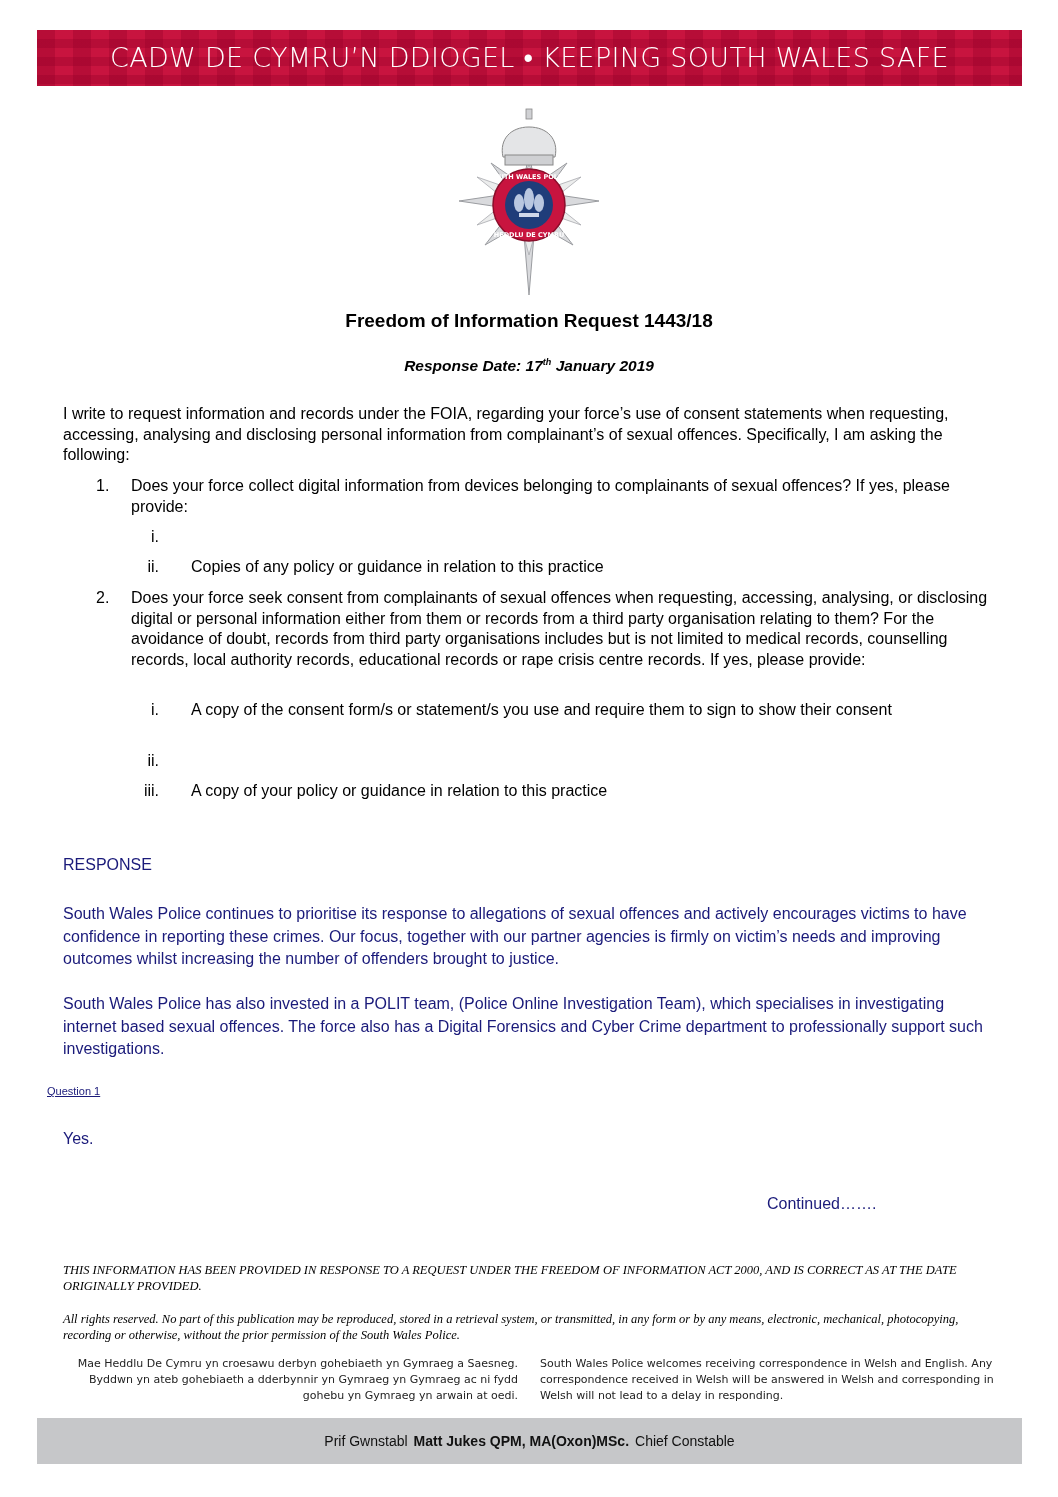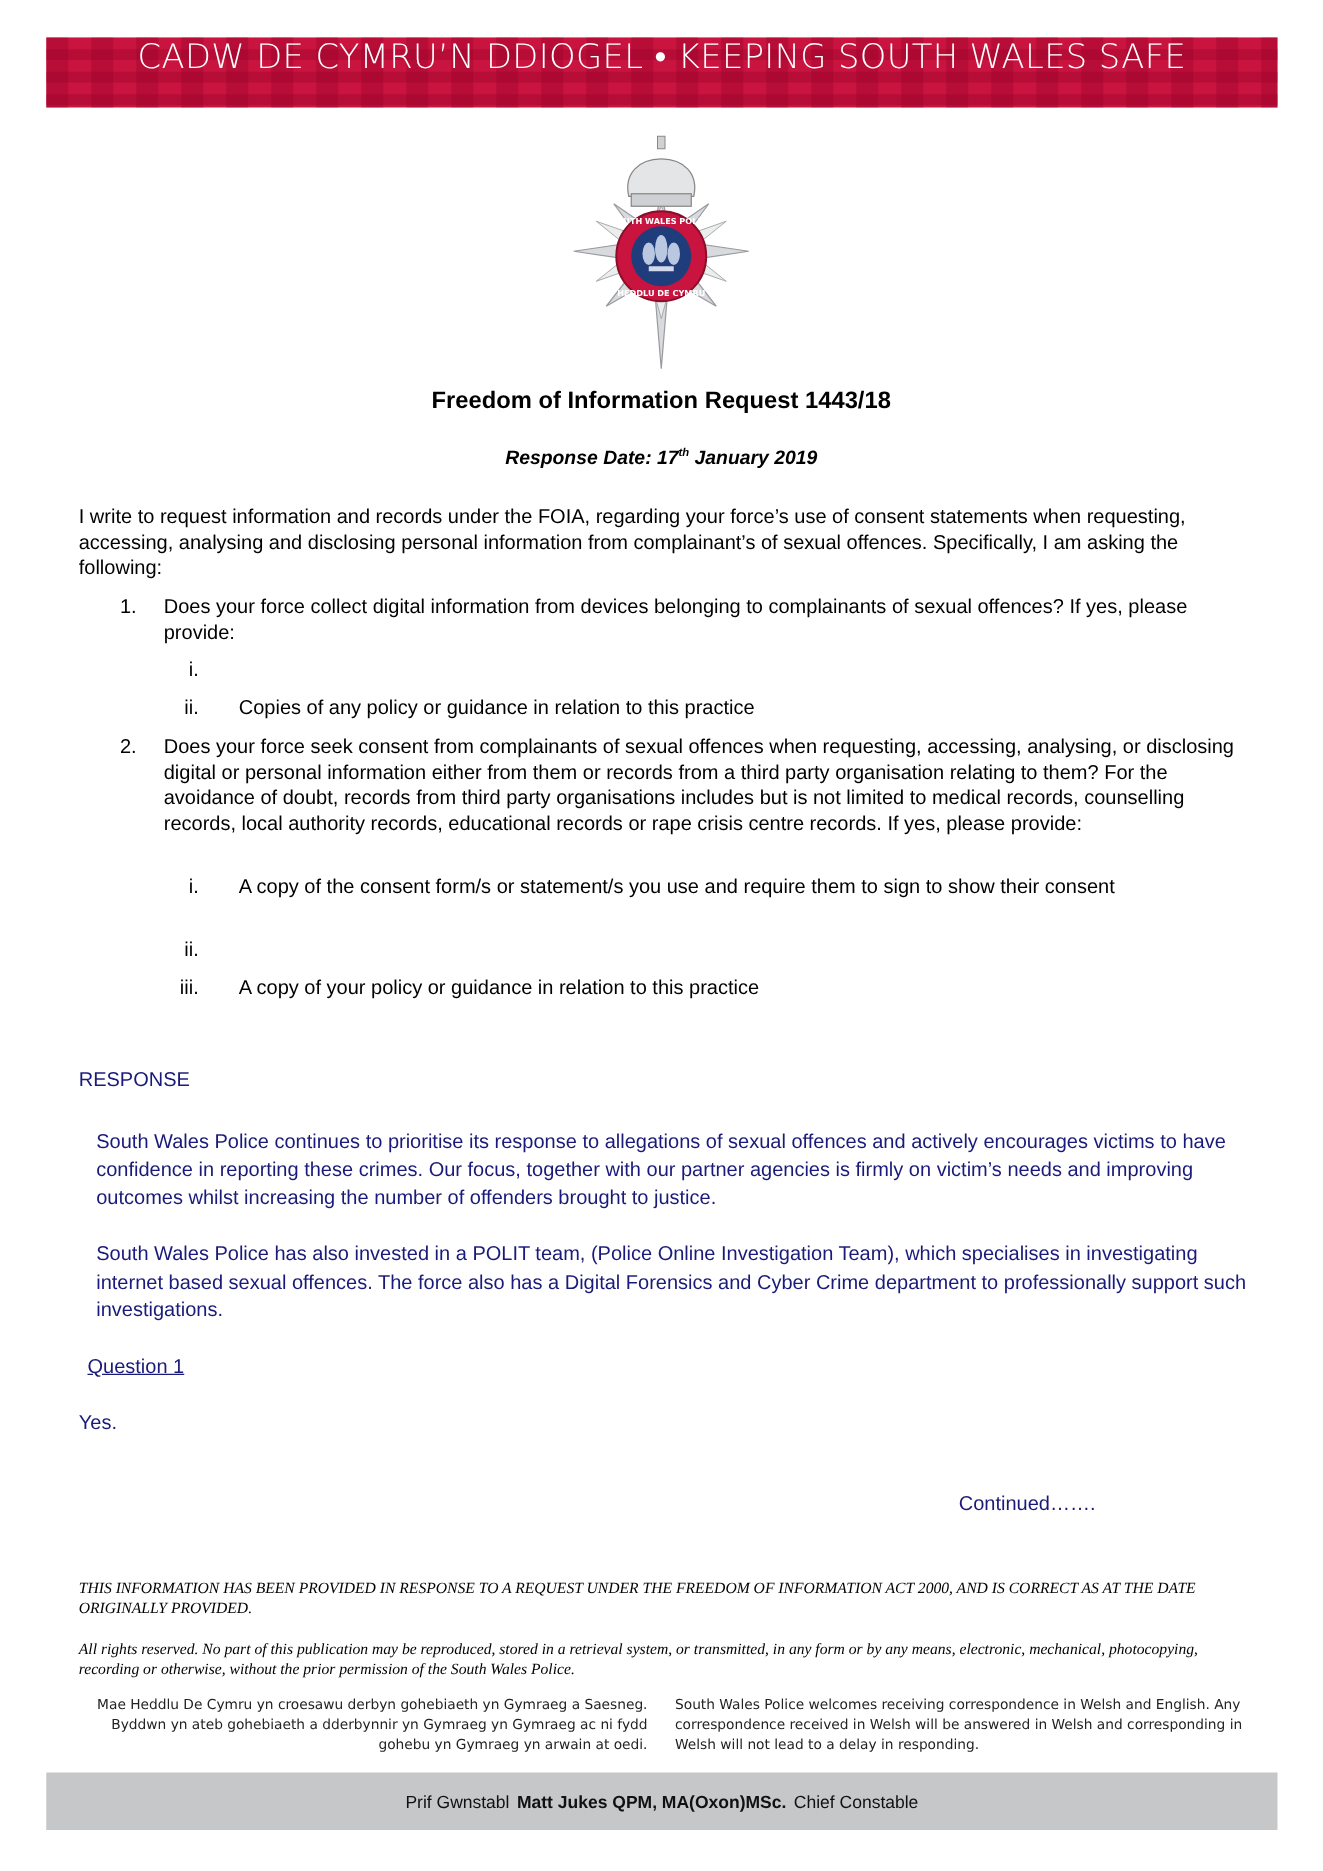--- a/index.html
+++ b/index.html
@@ -5,41 +5,41 @@
   html, body { margin: 0; padding: 0; background: #ffffff; }
   body { width: 1058px; height: 1497px; position: relative; overflow: hidden; font-family: "Liberation Sans", sans-serif; color: #000; }
 
   .banner {
     position: absolute; left: 37px; top: 30px; width: 985px; height: 56px;
     background-color: #c8143f;
     background-image:
       linear-gradient(90deg, rgba(150,0,40,0.35) 50%, transparent 50%),
       linear-gradient(0deg, rgba(150,0,40,0.35) 50%, transparent 50%);
     background-size: 36px 100%, 100% 18px;
-    display: flex; align-items: flex-start; justify-content: center;
+    display: flex; align-items: center; justify-content: center;
   }
   .banner-text { color: #ffffff; font-family: "DejaVu Sans", sans-serif; font-size: 27px; letter-spacing: 0.3px; font-weight: 300; white-space: nowrap; }
 
   .crest { position: absolute; left: 449px; top: 105px; width: 160px; height: 195px; }
 
   .title { position: absolute; left: 0; width: 1058px; top: 310px; text-align: center; font-weight: bold; font-size: 19px; }
   .date { position: absolute; left: 0; width: 1058px; top: 357px; text-align: center; font-weight: bold; font-style: italic; font-size: 15.5px; }
 
   .intro { position: absolute; left: 63px; top: 404px; width: 930px; font-size: 16px; line-height: 20.5px; }
   .q { position: absolute; left: 63px; width: 930px; font-size: 16px; line-height: 20.5px; }
   .q .num { position: absolute; left: 33px; top: 0; }
   .q .txt { margin-left: 68px; display: block; }
   .sub { position: absolute; left: 63px; width: 930px; font-size: 16px; line-height: 20.5px; }
   .sub .num { position: absolute; width: 40px; text-align: right; left: 56px; top: 0; }
   .sub .txt { margin-left: 128px; display: block; }
 
   .blue { color: #1a1a7a; }
   .resp-head { position: absolute; left: 63px; top: 856px; font-size: 16px; }
-  .para { position: absolute; left: 77px; width: 935px; font-size: 16px; line-height: 22.5px; }
-  .q1-link { position: absolute; left: 70px; top: 1085px; font-size: 16px; text-decoration: underline; cursor: pointer; }
+  .para { position: absolute; left: 63px; width: 935px; font-size: 16px; line-height: 22.5px; }
+  .q1-link { position: absolute; left: 47px; top: 1085px; font-size: 11px; text-decoration: underline; cursor: pointer; }
   .yes { position: absolute; left: 63px; top: 1130px; font-size: 16px; }
   .continued { position: absolute; left: 767px; top: 1195px; font-size: 16px; }
 
   .disclaimer { position: absolute; left: 63px; width: 940px; font-family: "Liberation Serif", serif; font-style: italic; font-size: 12.5px; line-height: 16px; }
 
   .welsh-left { position: absolute; left: 62px; top: 1356px; width: 456px; text-align: right; font-family: "DejaVu Sans", sans-serif; font-size: 11px; line-height: 16px; color: #222; }
   .welsh-right { position: absolute; left: 540px; top: 1356px; width: 480px; font-family: "DejaVu Sans", sans-serif; font-size: 11px; line-height: 16px; color: #222; }
 
   .footer-bar { position: absolute; left: 37px; top: 1418px; width: 985px; height: 46px; background: #c6c7c9; display: flex; align-items: center; justify-content: center; font-family: Liberation Sans, sans-serif; font-size: 14px; color: #111; }
   .footer-bar .name { font-weight: bold; margin: 0 6px; }

